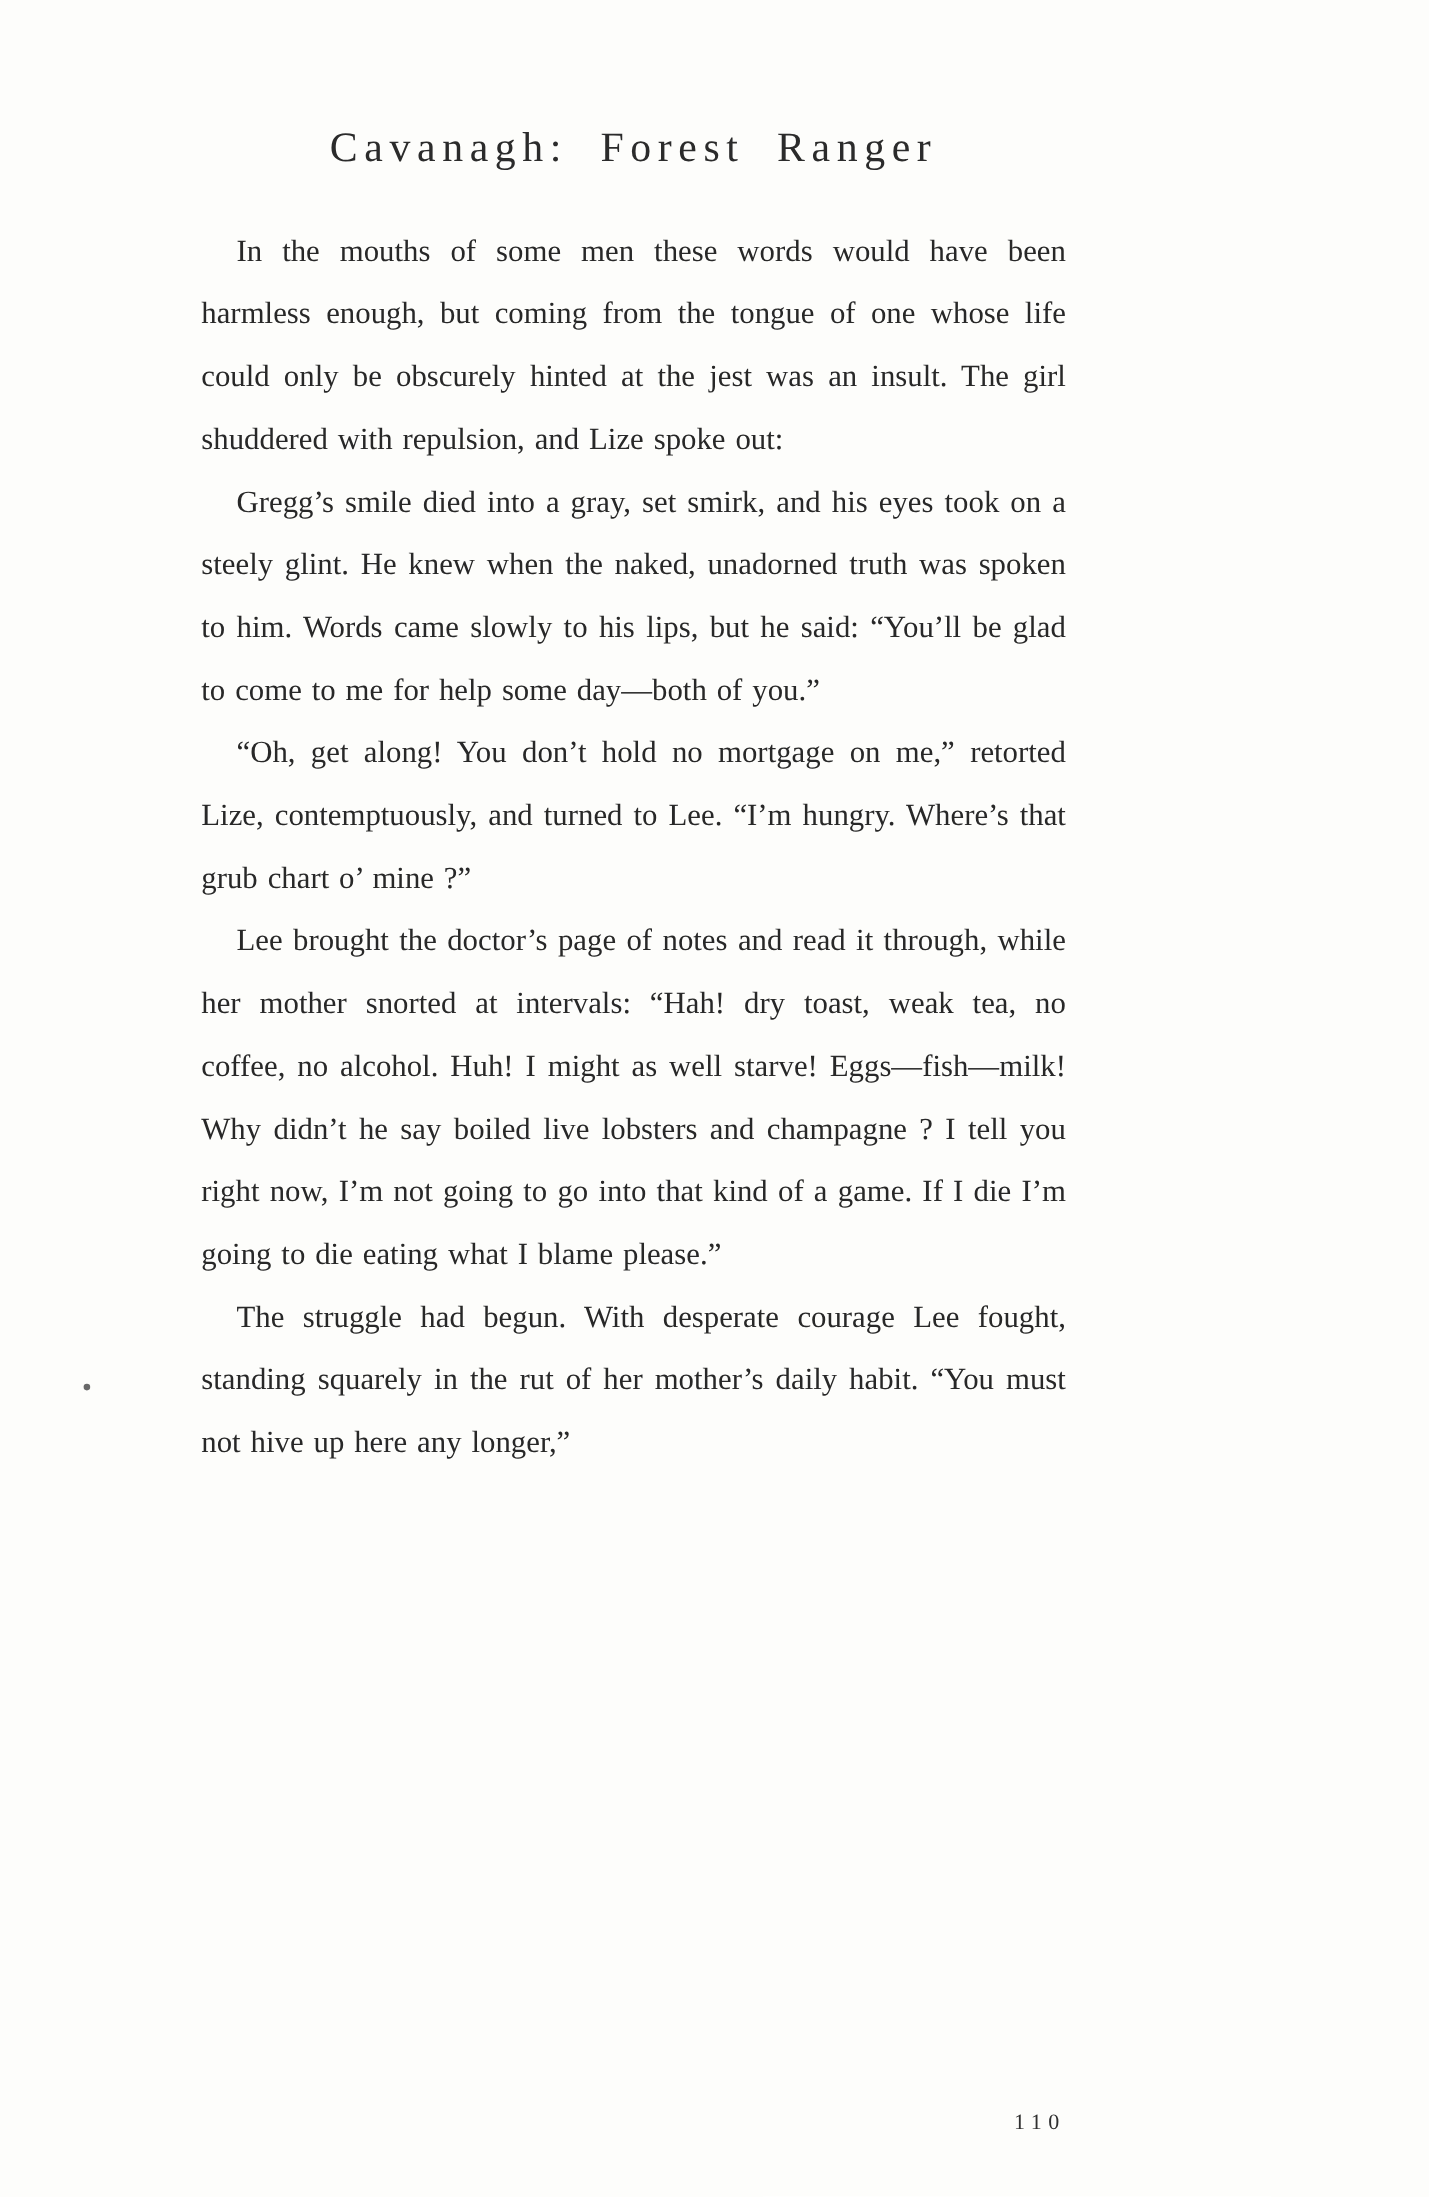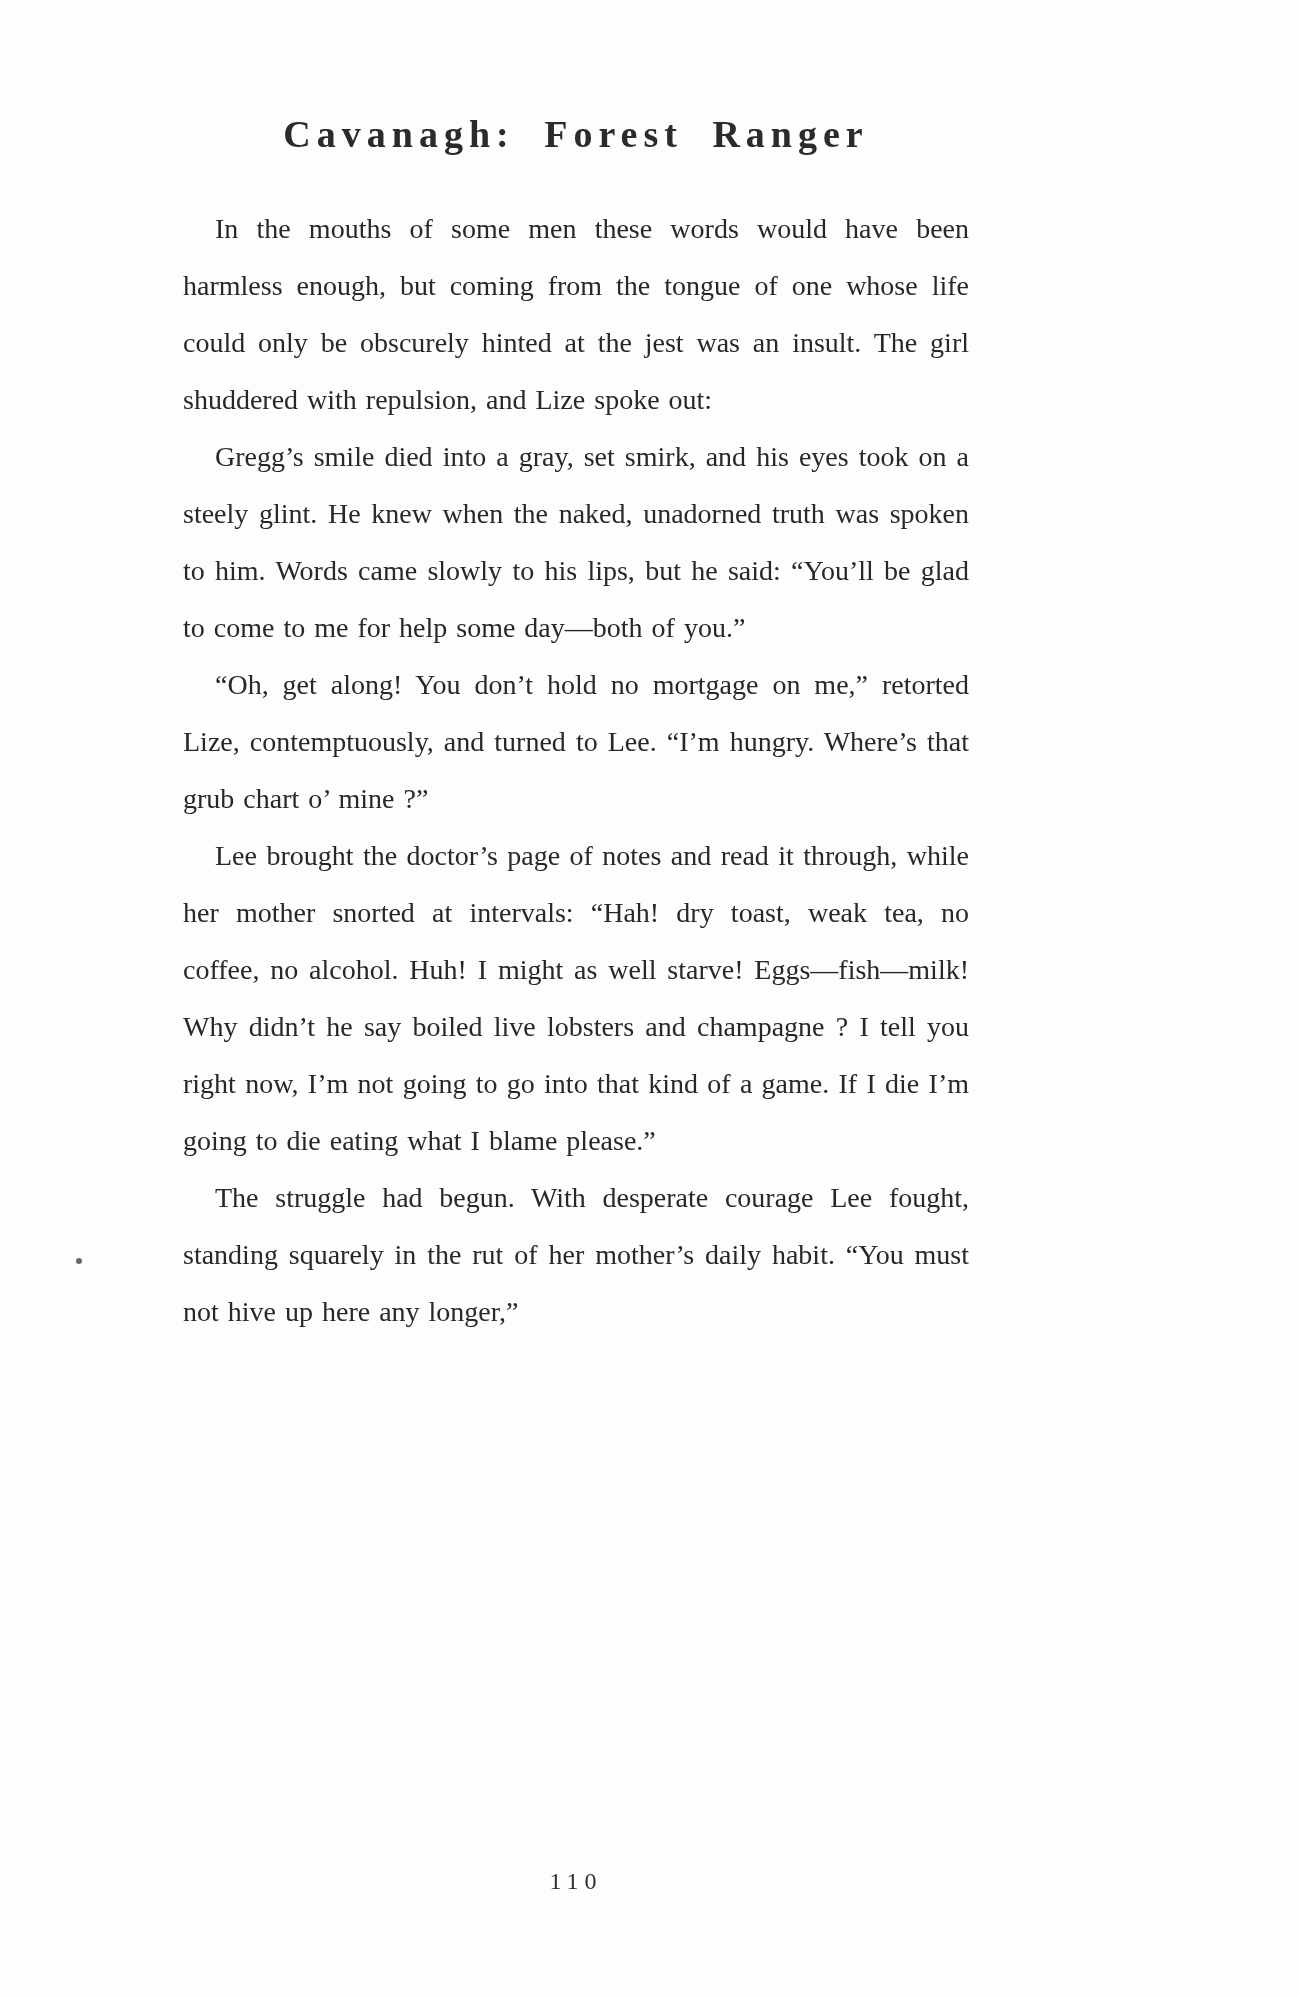--- a/index.html
+++ b/index.html
@@ -17,21 +17,21 @@
     color: #262626;
   }
   .text-block {
     position: absolute;
     left: 183px;
     top: 112px;
     width: 786px;
   }
   h1.running-head {
     font-size: 38px;
-    font-weight: 700;
+    font-weight: 400;
     letter-spacing: 6px;
     word-spacing: 14px;
     text-align: center;
     margin: 0 0 44px 0;
     color: #2b2b2b;
     white-space: nowrap;
   }
   p.para {
     margin: 0;
     font-size: 28px;
@@ -43,24 +43,24 @@
   }
   p.para.flush {
     text-indent: 0;
   }
   .italic {
     font-style: italic;
   }
   .folio {
     position: absolute;
     left: 183px;
-    top: 1868px;
+    top: 1918px;
     width: 786px;
-    text-align: center;
-    font-size: 24px;
+    text-align: right;
+    font-size: 20px;
     letter-spacing: 6px;
     color: #303030;
   }
   .speck {
     position: absolute;
     left: 76px;
     top: 1258px;
     width: 6px;
     height: 6px;
     border-radius: 50%;

